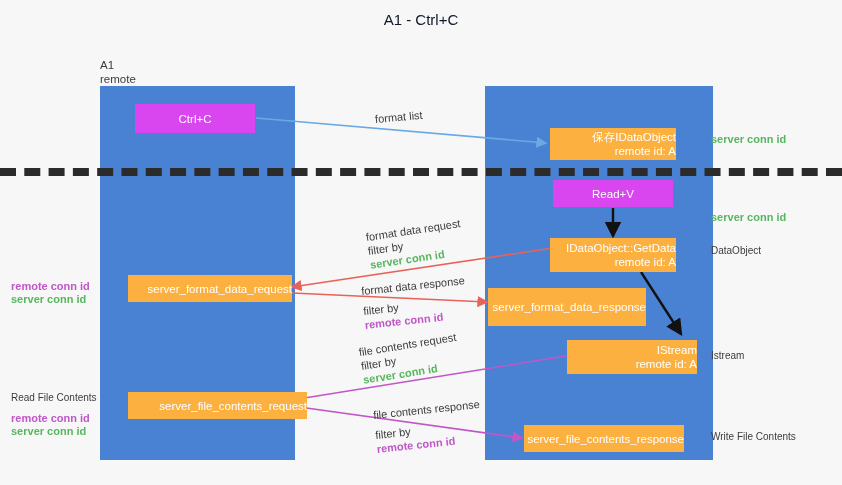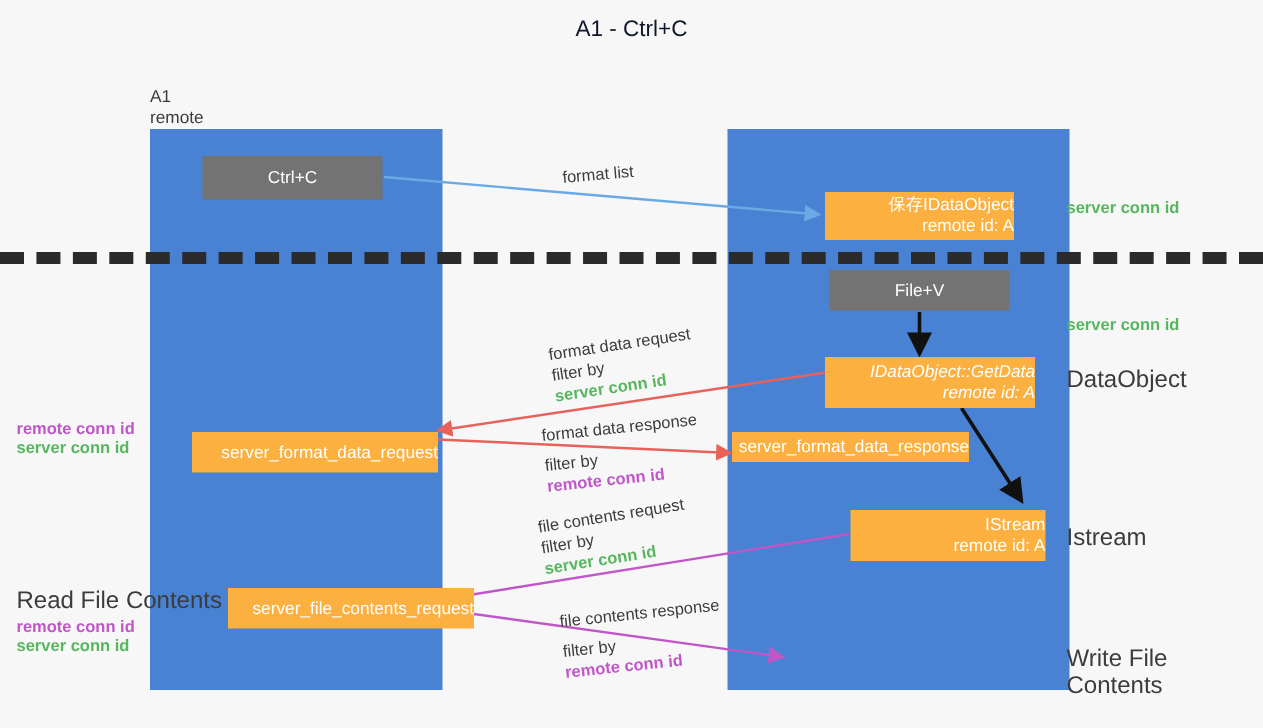--- a/index.html
+++ b/index.html
@@ -31,37 +31,37 @@
   #lane-b1{left:485px;top:86px;width:228px;height:374px;}
 
   
   .node{
     position:absolute;
     display:flex;flex-direction:column;align-items:center;justify-content:center;
     color:#ffffff;text-align:center;
     font-size:11.5px;line-height:14px;
     box-sizing:border-box;
   }
-  .node.green{background:#737373;justify-content:center;}
+  .node.green{background:#d946ef;justify-content:center;}
   .node.orange{background:#fbb040;align-items:flex-end;}
 
   
   #wires{position:absolute;left:0;top:0;width:842px;height:485px;overflow:visible;}
 
   
   #divider{
     left:0;top:168px;width:842px;height:0;
     border-top:8px dashed #2b2b2b;
   }
 
   
   .lbl{font-size:11px;line-height:14px;white-space:nowrap;color:#3c3c3c;}
   .lbl.green{color:#57b65f;font-weight:bold;}
   .lbl.magenta{color:#c056c8;font-weight:bold;}
-  .lbl-right{font-size:16px;color:#3c3c3c;}
+  .lbl-right{font-size:10px;color:#3c3c3c;}
   .rot-a{transform:rotate(-8.5deg);transform-origin:left center;}
   .rot-b{transform:rotate(-5deg);transform-origin:left center;}
   .rot-c{transform:rotate(-9deg);transform-origin:left center;}
   .rot-d{transform:rotate(-6deg);transform-origin:left center;}
   .two-line span{display:block;}
   .inline-green{color:#57b65f;font-weight:bold;}
   .inline-magenta{color:#c056c8;font-weight:bold;}
 </style>
 </head>
 <body>
@@ -108,51 +108,54 @@
 
     <line x1="566" y1="356" x2="292" y2="400" stroke="#c056c8" stroke-width="1.6" marker-end="url(#ah-mag)"></line>
 
     <line x1="292" y1="406" x2="522" y2="438" stroke="#c056c8" stroke-width="1.6" marker-end="url(#ah-mag)"></line>
   </svg>
 
   <div class="node green" style="left:135px;top:104px;width:120px;height:29px;">
     <span>Ctrl+C</span>
   </div>
 
-  <div class="node orange" style="left:128px;top:288px;width:164px;height:27px;">
+  <div class="node orange" style="left:128px;top:275px;width:164px;height:27px;">
     <span>server_format_data_request</span>
   </div>
 
-  <div class="node orange" style="left:128px;top:392px;width:164px;height:27px;margin-left:24px;">
+  <div class="node orange" style="left:128px;top:392px;width:179px;height:27px;">
     <span>server_file_contents_request</span>
   </div>
 
   <div class="node orange" style="left:550px;top:128px;width:126px;height:32px;">
     <span>保存IDataObject</span>
     <span>remote id: A</span>
   </div>
 
   <div class="node green" style="left:553px;top:180px;width:120px;height:27px;">
-    <span>File+V</span>
-  </div>
-
-  <div class="node orange" style="left:550px;top:238px;width:140px;height:34px;font-style:italic;">
+    <span>Read+V</span>
+  </div>
+
+  <div class="node orange" style="left:550px;top:238px;width:126px;height:34px;">
     <span>IDataObject::GetData</span>
     <span>remote id: A</span>
   </div>
 
-  <div class="node orange" style="left:488px;top:288px;width:158px;height:20px;">
+  <div class="node orange" style="left:488px;top:288px;width:158px;height:38px;">
     <span>server_format_data_response</span>
   </div>
 
   <div class="node orange" style="left:567px;top:340px;width:130px;height:34px;">
     <span>IStream</span>
     <span>remote id: A</span>
   </div>
 
+  <div class="node orange" style="left:524px;top:425px;width:160px;height:27px;">
+    <span>server_file_contents_response</span>
+  </div>
 
   <div class="abs" id="divider"></div>
 
   <div class="abs lbl rot-b" style="left:375px;top:112px;">format list</div>
 
   <div class="abs lbl two-line rot-a" style="left:368px;top:230px;">
     <span>format data request</span>
     <span>
         <span>filter by </span>
         <span class="inline-green">server conn id</span>

